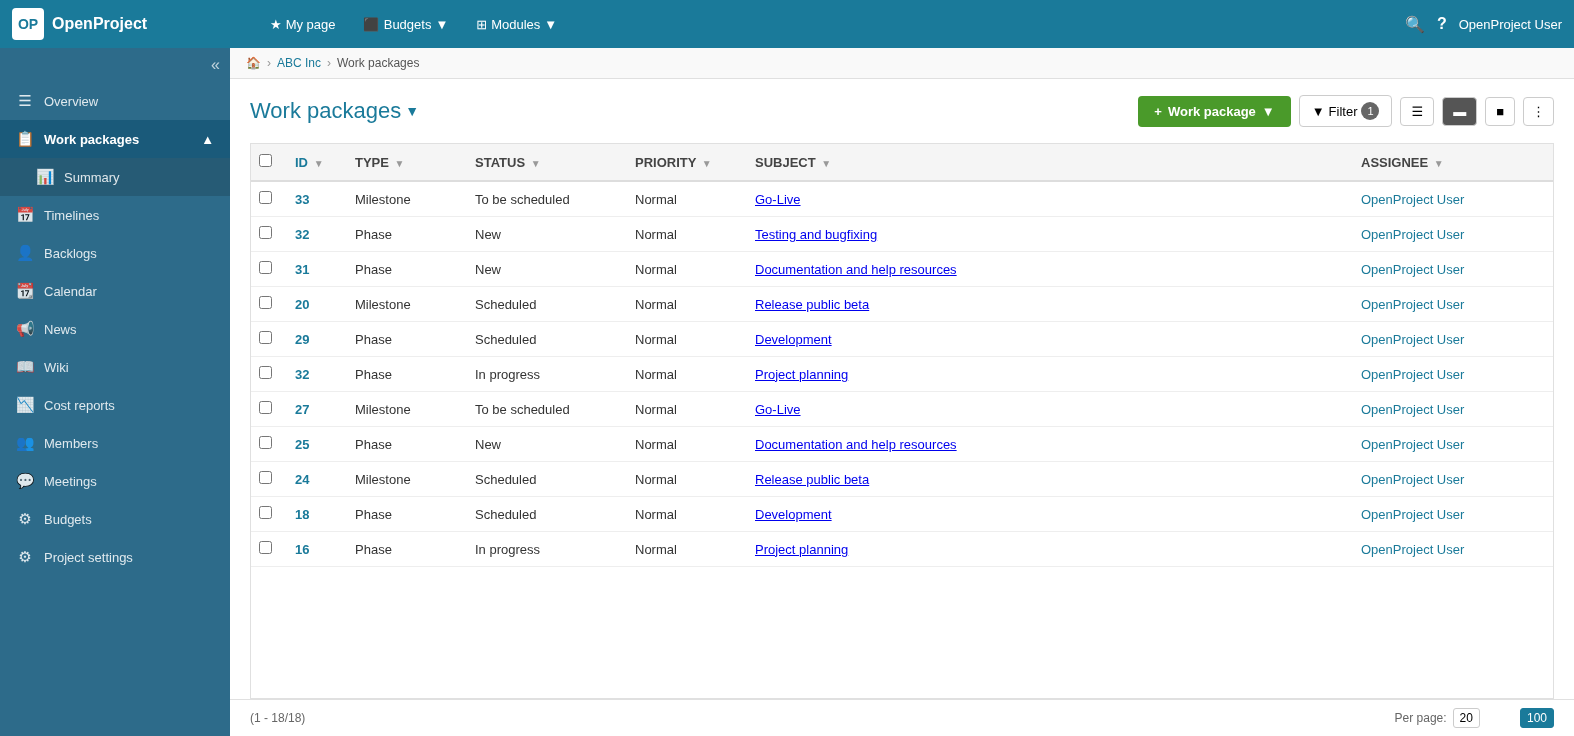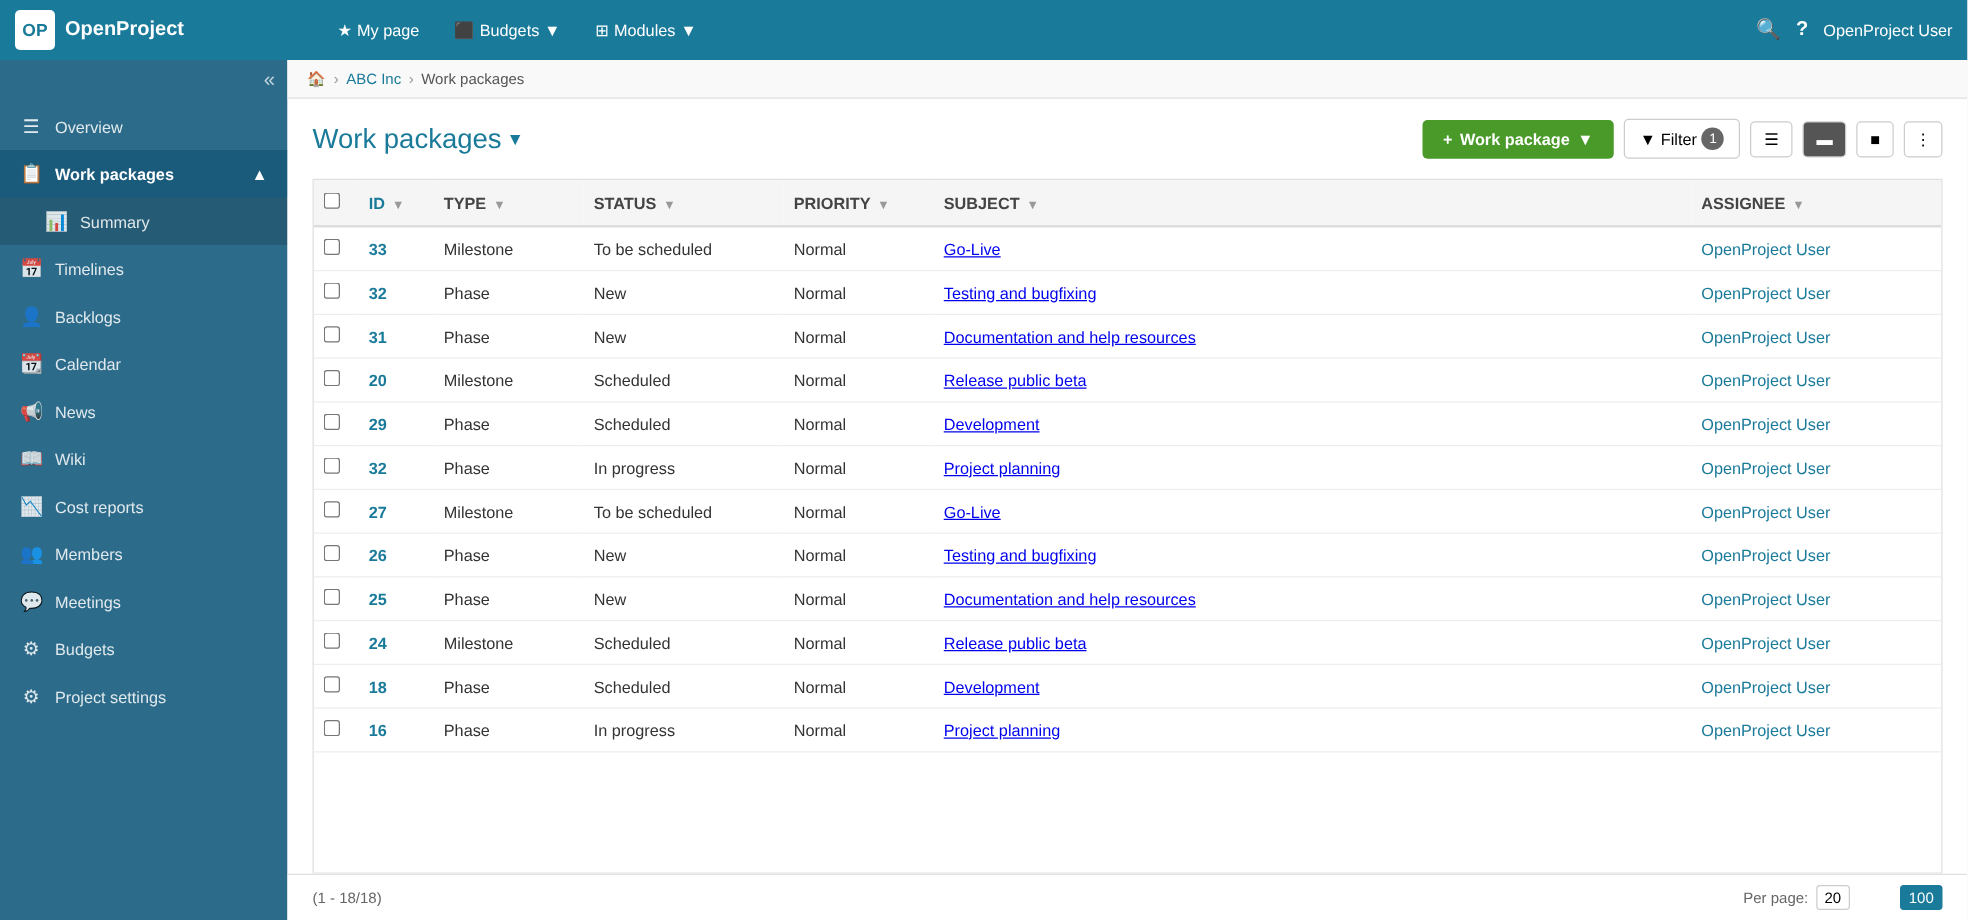--- a/index.html
+++ b/index.html
@@ -580,37 +580,20 @@
       </td>
       <td class="td-assignee">
         <a href="#">OpenProject User</a>
       </td>
     </tr>
               <tr>
       <td class="td-check">
         <input type="checkbox" style="">
       </td>
       <td class="td-id">
-        <a href="#">26</a>
-      </td>
-      <td class="td-type">Phase</td>
-      <td class="td-status">New</td>
-      <td class="td-priority">Normal</td>
-      <td>
-        <a href="#">Testing and bugfixing</a>
-      </td>
-      <td class="td-assignee">
-        <a href="#">OpenProject User</a>
-      </td>
-    </tr>
-              <tr>
-      <td class="td-check">
-        <input type="checkbox" style="">
-      </td>
-      <td class="td-id">
         <a href="#">25</a>
       </td>
       <td class="td-type">Phase</td>
       <td class="td-status">New</td>
       <td class="td-priority">Normal</td>
       <td>
         <a href="#">Documentation and help resources</a>
       </td>
       <td class="td-assignee">
         <a href="#">OpenProject User</a>

